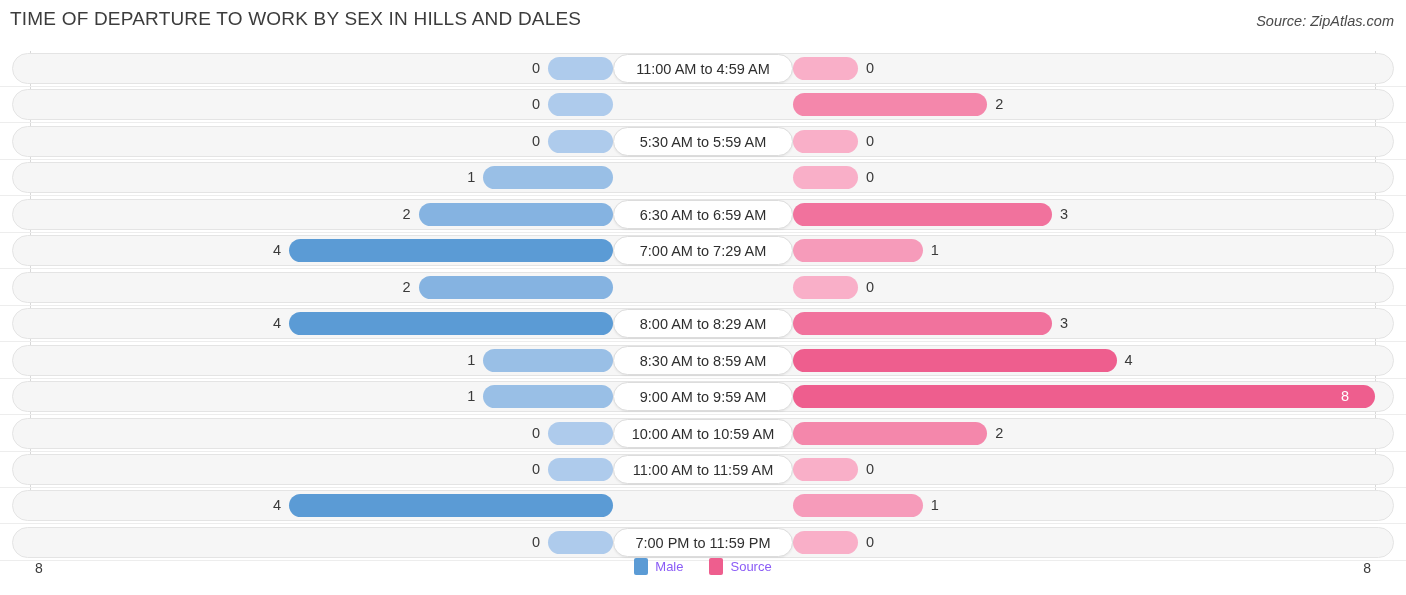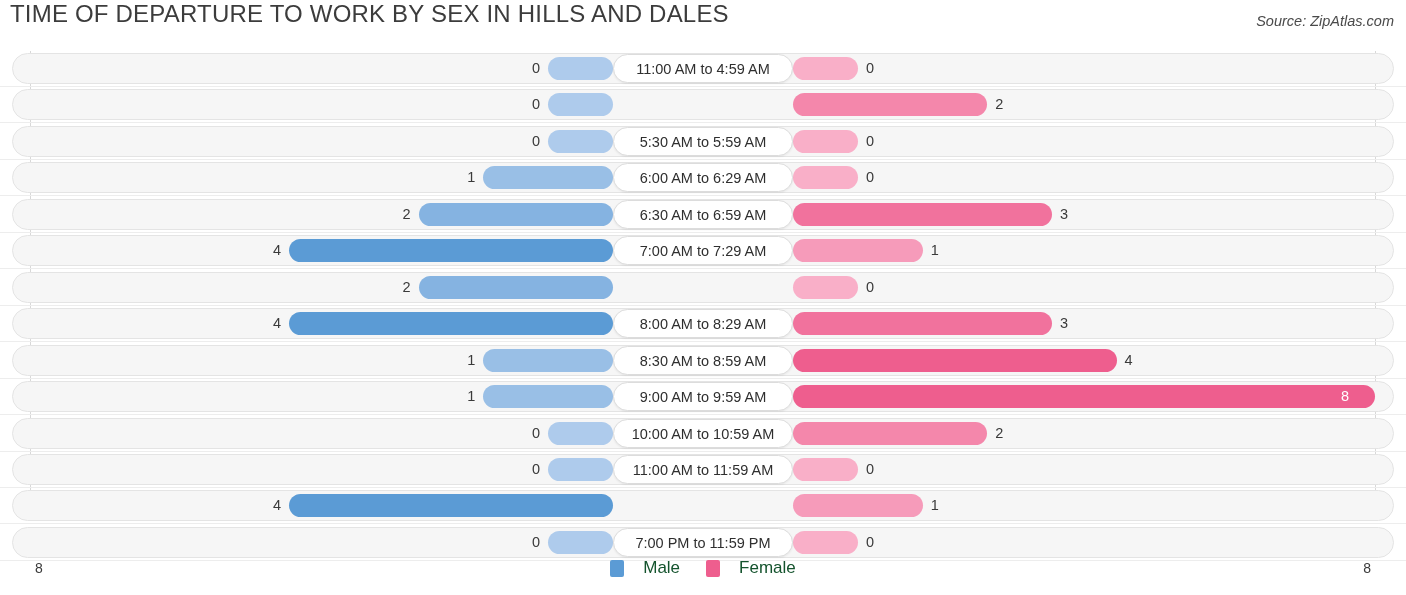--- a/index.html
+++ b/index.html
@@ -4,22 +4,22 @@
 <style>
   html,body{margin:0;padding:0;}
   body{
     width:1406px;height:595px;background:#ffffff;
     font-family:"Liberation Sans", sans-serif;
     overflow:hidden;position:relative;
   }
   #chart-root{position:relative;width:1406px;height:595px;}
 
   .title{
-    position:absolute;left:10px;top:0;
-    font-size:24px;color:#3c3c3c;letter-spacing:.2px;white-space:nowrap;
+    position:absolute;left:10px;top:8px;
+    font-size:19px;color:#3c3c3c;letter-spacing:.2px;white-space:nowrap;
   }
   .source{
     position:absolute;right:12px;top:13px;
     font-size:14.5px;color:#4a4a4a;font-style:italic;white-space:nowrap;
   }
 
   .plot{position:absolute;left:0;top:51px;width:1406px;height:504px;}
 
   .gridline{position:absolute;top:0;bottom:52px;width:1px;background:#d8d8d8;}
   .gridline.left{left:30px;}
@@ -60,21 +60,21 @@
   .axis{position:absolute;top:560px;height:20px;font-size:14px;color:#3a3a3a;}
   .axis.left{left:35px;}
   .axis.right{right:35px;}
 
   .legend{
     position:absolute;top:558px;left:0;width:1406px;
     display:flex;justify-content:center;align-items:center;gap:26px;
   }
   .legend-item{display:flex;align-items:center;gap:7px;}
   .swatch{width:14px;height:17px;border-radius:2px;display:inline-block;}
-  .legend-label{font-size:17px;color:#14532d;margin-left:12px;}
+  .legend-label{font-size:13px;color:#8b5cf6;}
 </style>
 </head>
 <body>
 
 <div id="chart-root">
 
   <div class="title">TIME OF DEPARTURE TO WORK BY SEX IN HILLS AND DALES</div>
   <div class="source">Source: ZipAtlas.com</div>
 
   <div class="plot" id="plot">
@@ -105,21 +105,20 @@
         <div class="val female" style="left: 866px; width: 38px;">0</div>
         <div class="cat-pill">5:30 AM to 5:59 AM</div>
       </div>
       <div class="row-sep" style="top: 107.9px;"></div>
       <div class="row" style="top: 111.35px;">
         <div class="track"></div>
         <div class="bar male" style="left: 483.25px; width: 129.75px; background: rgb(153, 191, 230);"></div>
         <div class="val male" style="left: 437.25px; width: 38px;">1</div>
         <div class="bar female" style="left: 793px; width: 65px; background: rgb(249, 175, 200);"></div>
         <div class="val female" style="left: 866px; width: 38px;">0</div>
-        <div class="cat-pill">6:00 AM to 6:29 AM</div>
       </div>
       <div class="row-sep" style="top: 144.35px;"></div>
       <div class="row" style="top: 147.8px;">
         <div class="track"></div>
         <div class="bar male" style="left: 418.5px; width: 194.5px; background: rgb(133, 179, 225);"></div>
         <div class="val male" style="left: 372.5px; width: 38px;">2</div>
         <div class="bar female" style="left: 793px; width: 258.875px; background: rgb(241, 114, 157);"></div>
         <div class="val female" style="left: 1059.88px; width: 38px;">3</div>
         <div class="cat-pill">6:30 AM to 6:59 AM</div>
       </div>
@@ -208,17 +207,17 @@
   <div class="axis left">8</div>
   <div class="axis right">8</div>
 
   <div class="legend" id="legend">
       <div class="legend-item">
         <span class="swatch" style="background: rgb(91, 155, 213);"></span>
         <span class="legend-label">Male</span>
       </div>
       <div class="legend-item">
         <span class="swatch" style="background: rgb(238, 94, 142);"></span>
-        <span class="legend-label">Female</span>
+        <span class="legend-label">Source</span>
       </div>
     </div>
 
 </div>
 
 </body></html>

